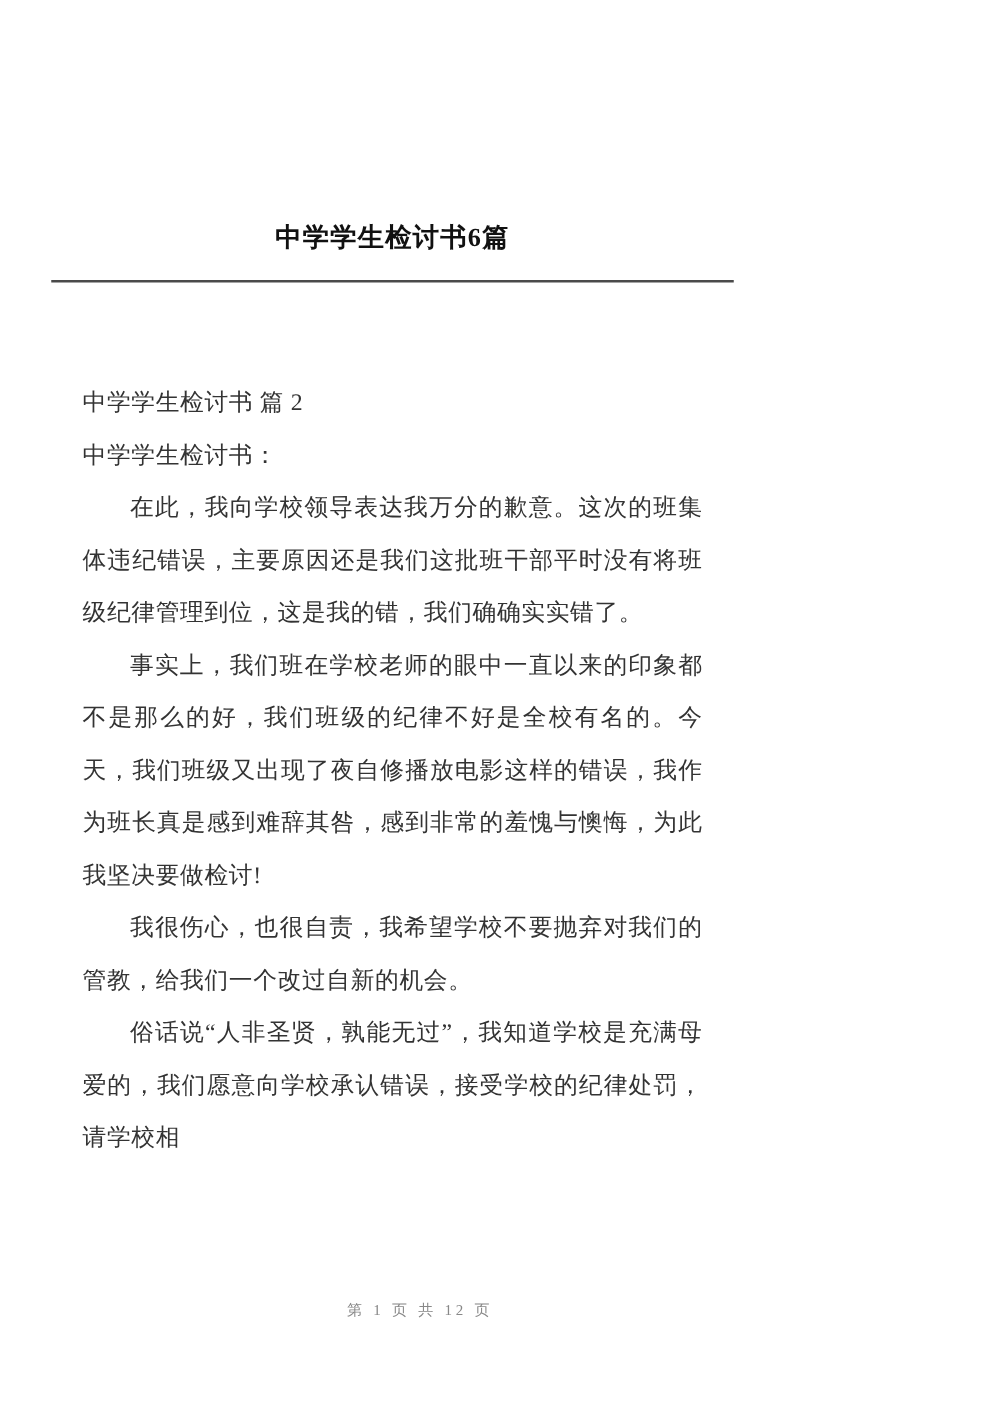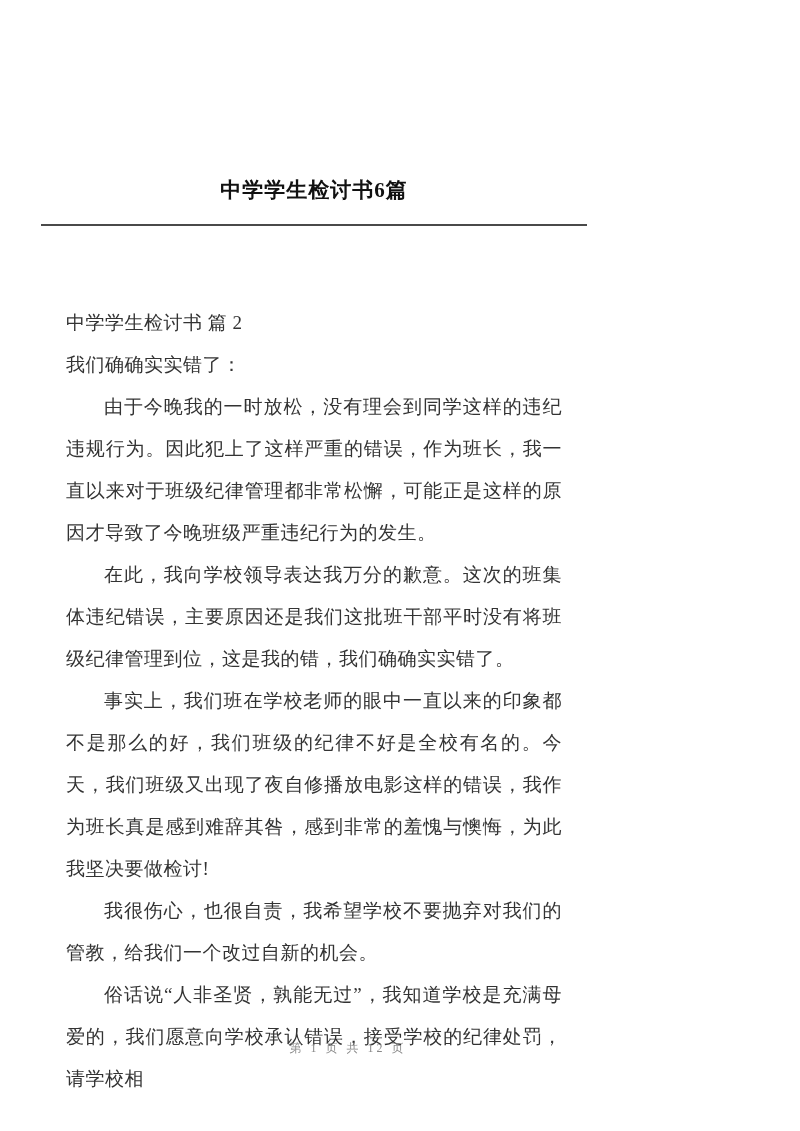--- a/index.html
+++ b/index.html
@@ -47,40 +47,39 @@
   }
   .para {
     margin: 0;
     padding: 0;
   }
   .para.indent {
     text-indent: 2em;
   }
   .page-footer {
     position: absolute;
-    left: 12px;
+    left: 0;
     top: 1024px;
     width: 100%;
     text-align: center;
     font-size: 12px;
     color: #888;
     letter-spacing: 3px;
     font-family: "Liberation Serif", serif;
   }
 </style>
 </head>
 <body>
 
 <div class="page">
   <h1 class="doc-title">中学学生检讨书6篇</h1>
   <hr class="title-rule">
   <div class="doc-body" id="paragraphs">
       <p class="para">中学学生检讨书 篇 2</p>
-      <p class="para">我们确确实实错了：</p>
-      <p class="para indent">由于今晚我的一时放松，没有理会到同学这样的违纪违规行为。因此犯上了这样严重的错误，作为班长，我一直以来对于班级纪律管理都非常松懈，可能正是这样的原因才导致了今晚班级严重违纪行为的发生。</p>
+      <p class="para">中学学生检讨书：</p>
       <p class="para indent">在此，我向学校领导表达我万分的歉意。这次的班集体违纪错误，主要原因还是我们这批班干部平时没有将班级纪律管理到位，这是我的错，我们确确实实错了。</p>
       <p class="para indent">事实上，我们班在学校老师的眼中一直以来的印象都不是那么的好，我们班级的纪律不好是全校有名的。今天，我们班级又出现了夜自修播放电影这样的错误，我作为班长真是感到难辞其咎，感到非常的羞愧与懊悔，为此我坚决要做检讨!</p>
       <p class="para indent">我很伤心，也很自责，我希望学校不要抛弃对我们的管教，给我们一个改过自新的机会。</p>
       <p class="para indent">俗话说“人非圣贤，孰能无过”，我知道学校是充满母爱的，我们愿意向学校承认错误，接受学校的纪律处罚，请学校相</p>
     </div>
   <div class="page-footer">
     <span>第 1 页 共 12 页</span>
   </div>
 </div>
 

